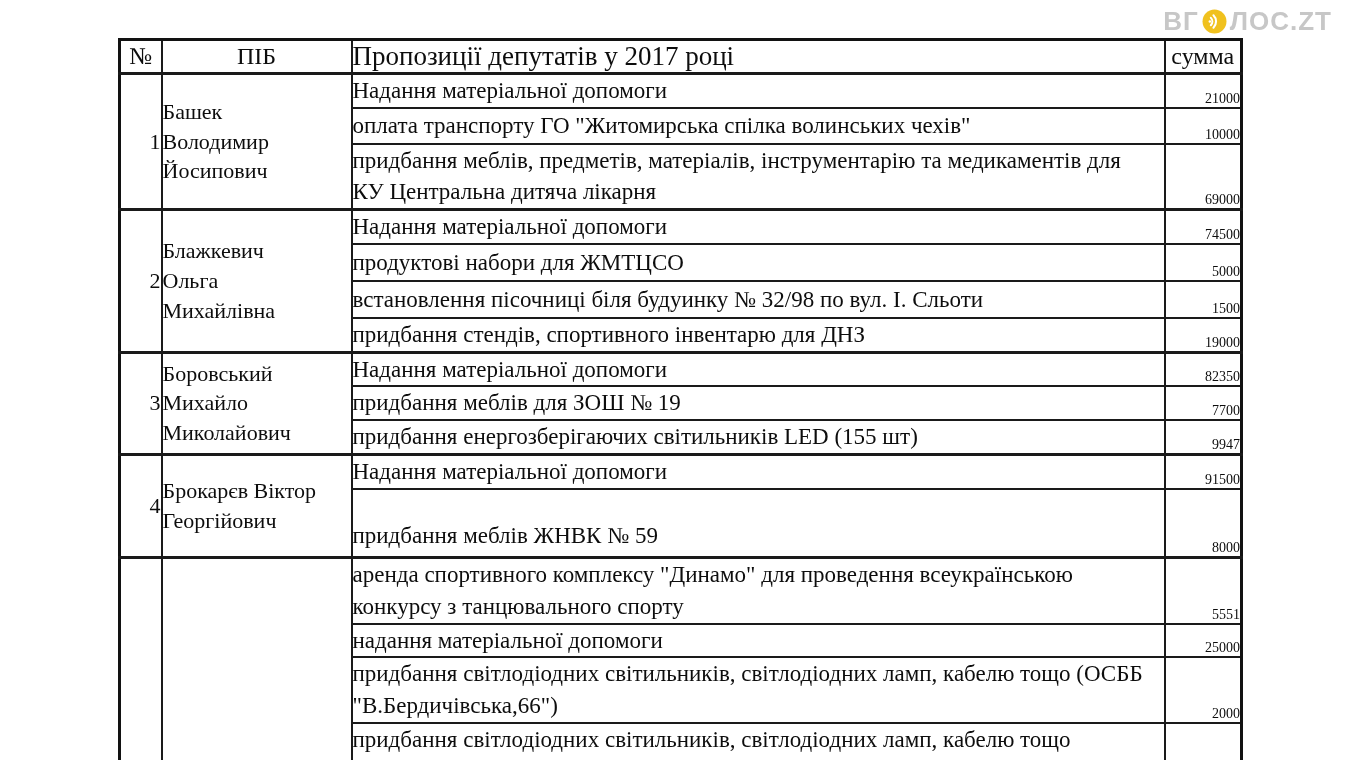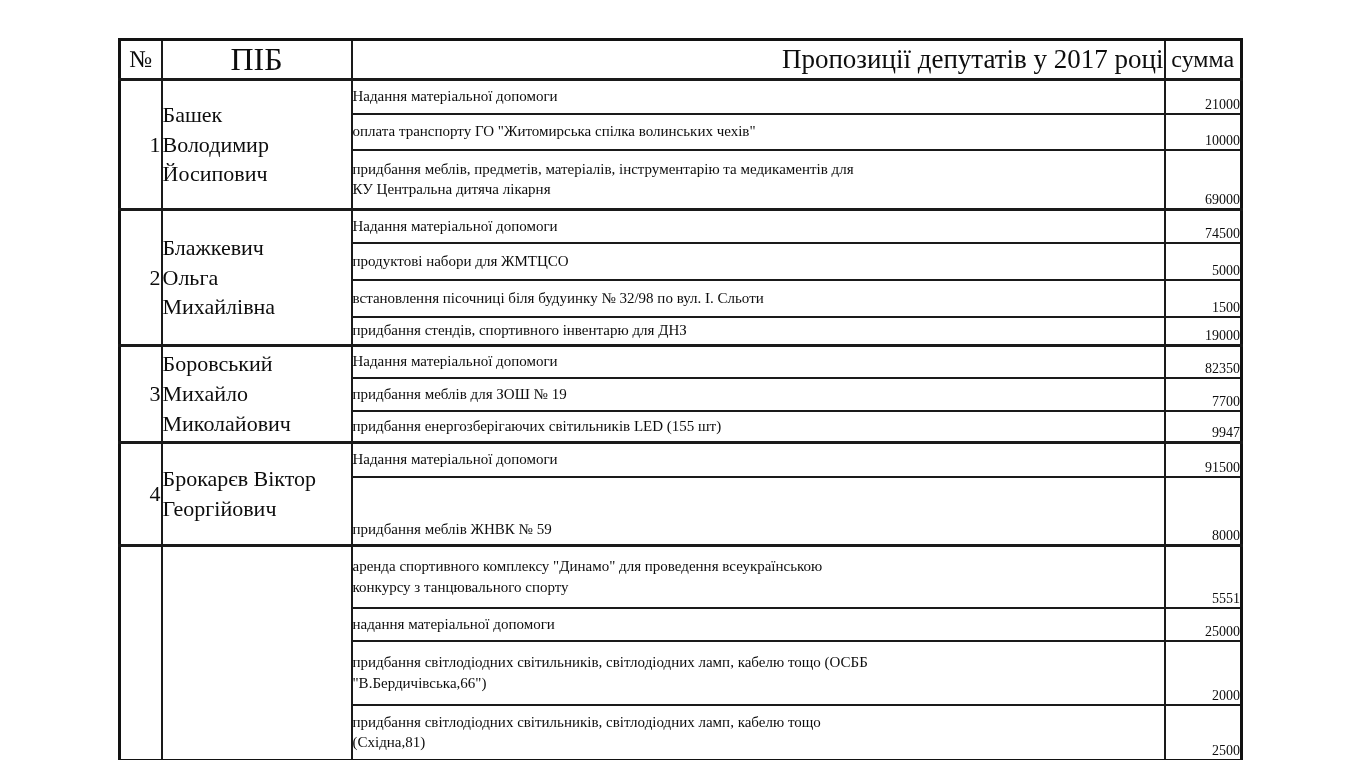--- a/index.html
+++ b/index.html
@@ -37,57 +37,71 @@
   }
   .doc-table td,.doc-table th{
     border:2px solid #1a1a1a;
     padding:0;
     overflow:hidden;
   }
   .doc-table tr.group-start td{border-top-width:3px;}
 
   th{font-weight:normal;}
   .h-num{font-size:24px;text-align:center;}
-  .h-name{font-size:32px;text-align:center;}
-  .h-title{font-size:27px;text-align:right;margin-left:47px;}
+  .h-name{font-size:24px;text-align:center;}
+  .h-title{font-size:27px;text-align:left;margin-left:47px;}
   .h-sum{font-size:24px;text-align:center;padding-left:3px;}
 
   .num{
     font-size:22px;
     text-align:right;
     vertical-align:middle;
     padding-right:7px;
   }
   .name{
     font-size:22px;
     vertical-align:middle;
     padding-left:6px;
     line-height:1.35;
     white-space:pre-line;
   }
   .prop{
-    font-size:15px;
+    font-size:23px;
     vertical-align:middle;
     padding:2px 6px 2px 5px;
     line-height:1.38;
     white-space:pre-line;
   }
   .prop.valign-bottom{vertical-align:bottom;padding-bottom:4px;}
   .sum{
     font-size:14px;
     text-align:right;
     vertical-align:bottom;
     padding:2px 5px 3px 2px;
   }
 </style>
 </head>
 <body>
 
 <div class="screen">
 
+  <div class="watermark">
+    <span>ВГ</span>
+    <span class="wm-icon">
+      <svg width="25" height="25" viewBox="0 0 24 24">
+        <circle cx="12" cy="12" r="11.5" fill="#f0c11e"></circle>
+        <g transform="rotate(90 12 12)" stroke="#ffffff" stroke-width="2" fill="none" stroke-linecap="round">
+          <circle cx="12" cy="16.5" r="1.2" fill="#ffffff" stroke="none"></circle>
+          <path d="M8.5 15.5 A5 5 0 0 1 15.5 15.5"></path>
+          <path d="M6 13 A8.5 8.5 0 0 1 18 13"></path>
+        </g>
+      </svg>
+    </span>
+    <span>ЛОС.ZT</span>
+  </div>
 
   <table class="doc-table">
     <colgroup>
       <col style="width:42px">
       <col style="width:190px">
       <col style="width:813px">
       <col style="width:77px">
     </colgroup>
 
     <tbody>

